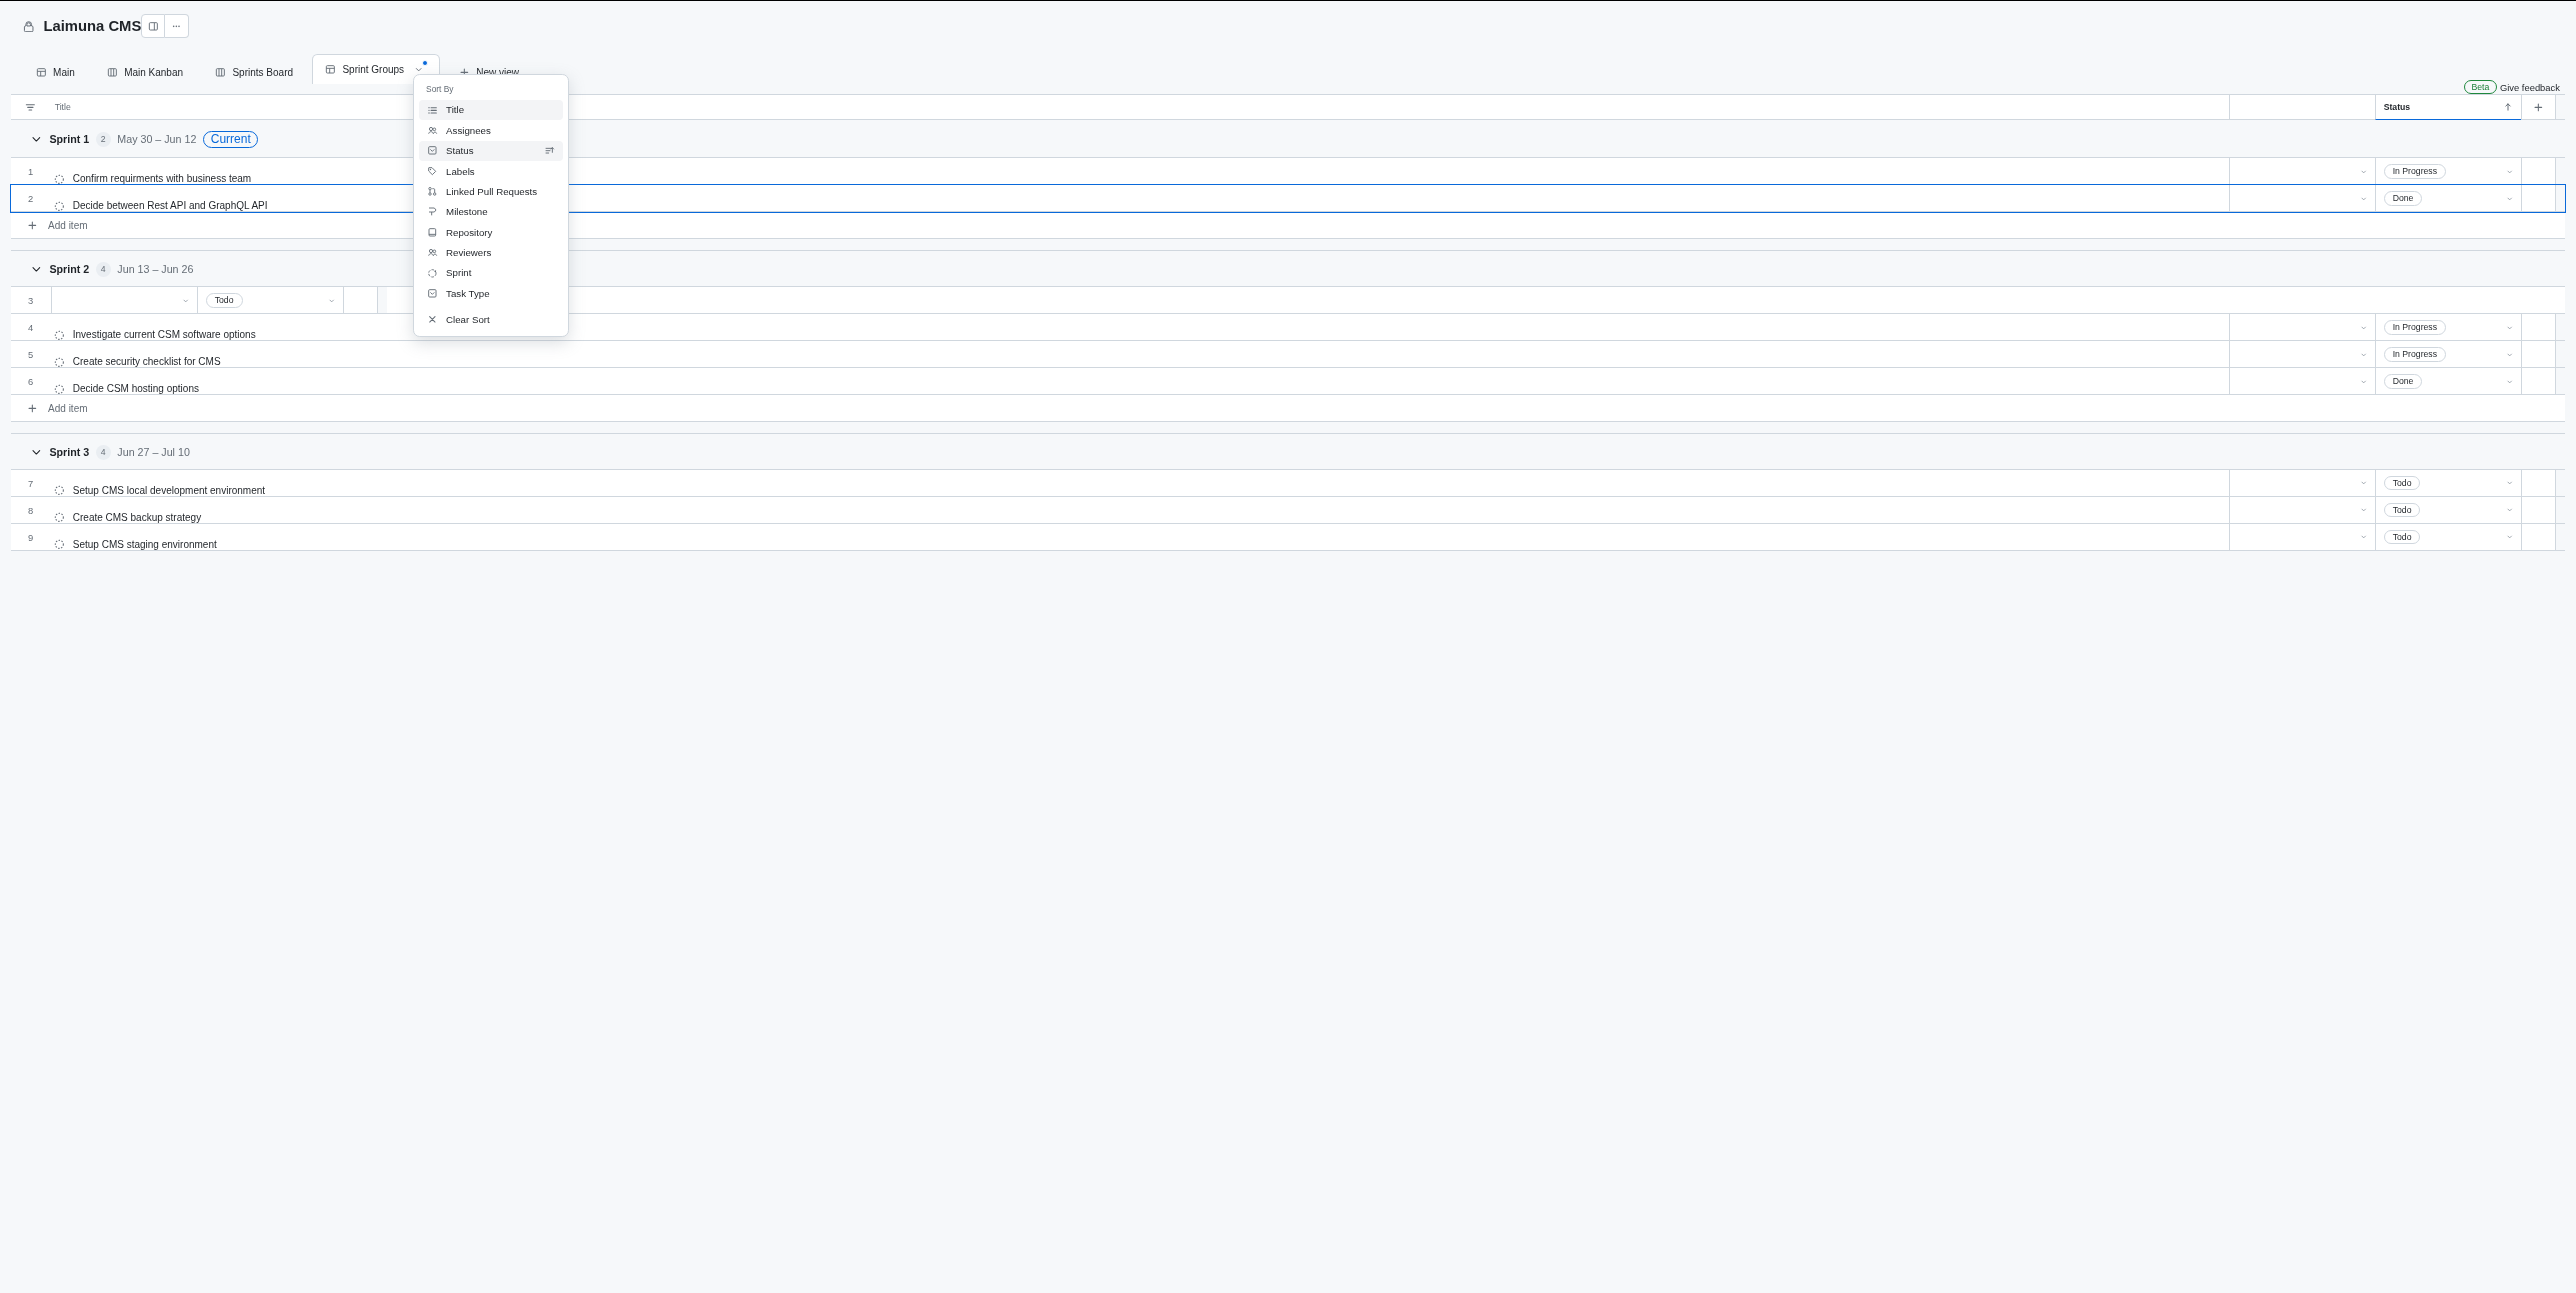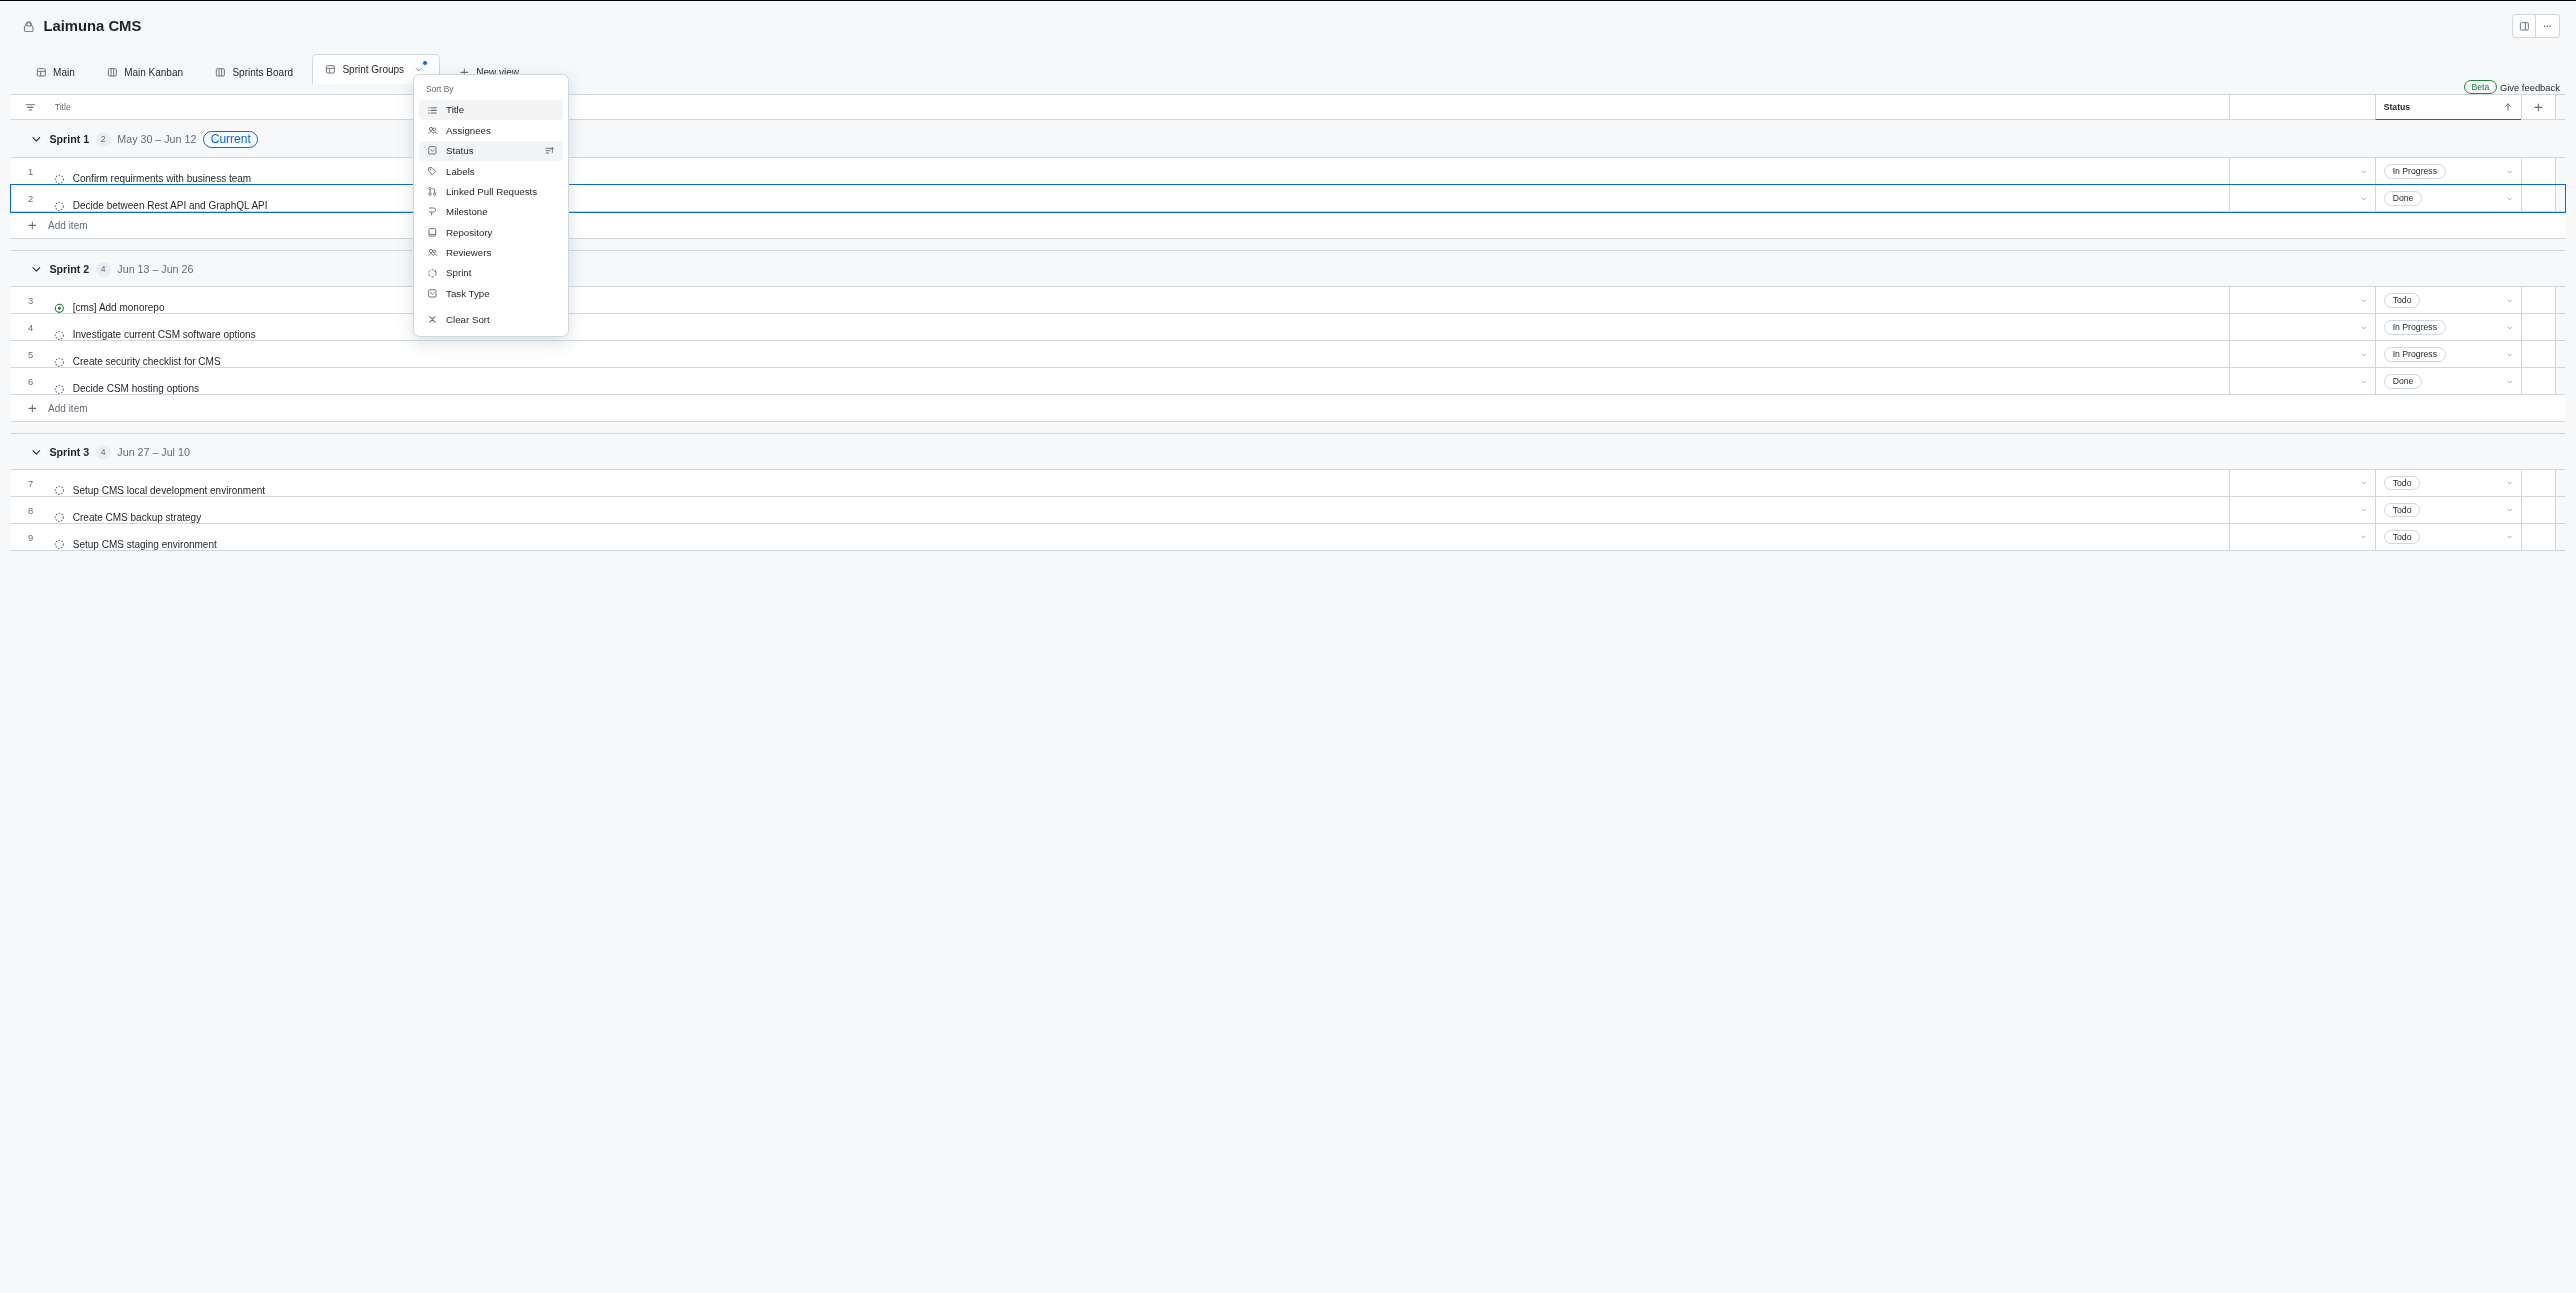--- a/index.html
+++ b/index.html
@@ -7,21 +7,21 @@
     font-family: -apple-system, BlinkMacSystemFont, "Segoe UI", Helvetica, Arial, sans-serif;
     background: #f6f8fa;
     color: #1f2328;
     font-size: 9.4px;
     border-top: 1.3px solid #000;
   }
   .page { padding: 0 10.7px; }
 
   
   .header-row {
-    display: flex; align-items: center; justify-content: space-between;
+    display: flex; align-items: center; 
     padding: 13.4px 5.4px 5.4px 12px;
   }
   .title-wrap { display: flex; align-items: center; gap: 9.4px; }
   .title-text { font-size: 14.8px; font-weight: 600; }
   .hdr-actions { display: flex; align-items: center; gap: 0; }
   .hdr-btn {
     width: 24px; height: 24px; border: 0.7px solid #d0d7de; background: #fff;
     display: flex; align-items: center; justify-content: center;
   }
   .hdr-btn:first-child { border-radius: 4px 0 0 4px; }
@@ -447,28 +447,20 @@
               <use href="#i-chev-down"></use>
             </svg>
           </span>
     <span class="group-name">Sprint 2</span>
     <span class="count-badge">4</span>
     <span class="group-dates">Jun 13 – Jun 26</span>
     </div>
         <div class="rows">
           <div class="row">
       <div class="row-num">3</div>
-      <div class="row-title">
-        <span class="ico">
-                <svg width="10.7" height="10.7" viewBox="0 0 16 16">
-                  <use href="#i-open"></use>
-                </svg>
-              </span>
-        <span>[cms] Add monorepo</span>
-      </div>
       <div class="row-assign">
         <span class="cell-caret ico">
                 <svg width="9.4" height="9.4" viewBox="0 0 16 16">
                   <use href="#i-caret-sm"></use>
                 </svg>
               </span>
       </div>
       <div class="row-status">
         <span class="pill">Todo</span>
         <span class="cell-caret ico">

